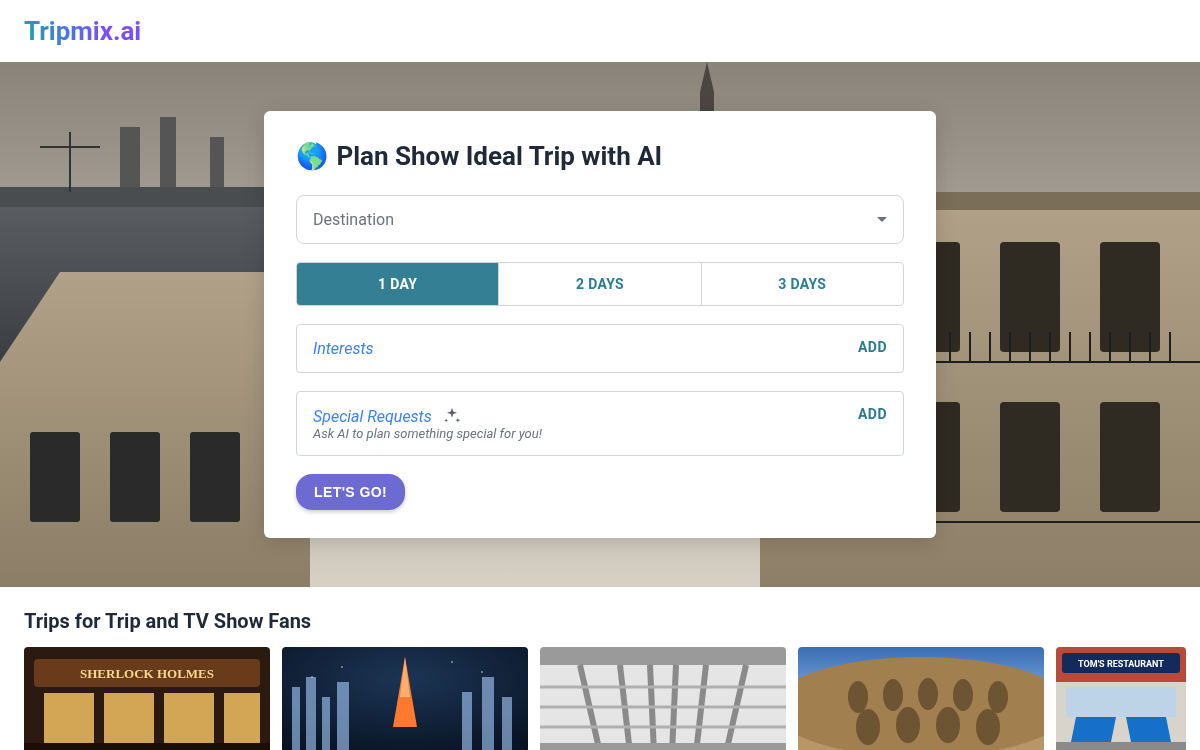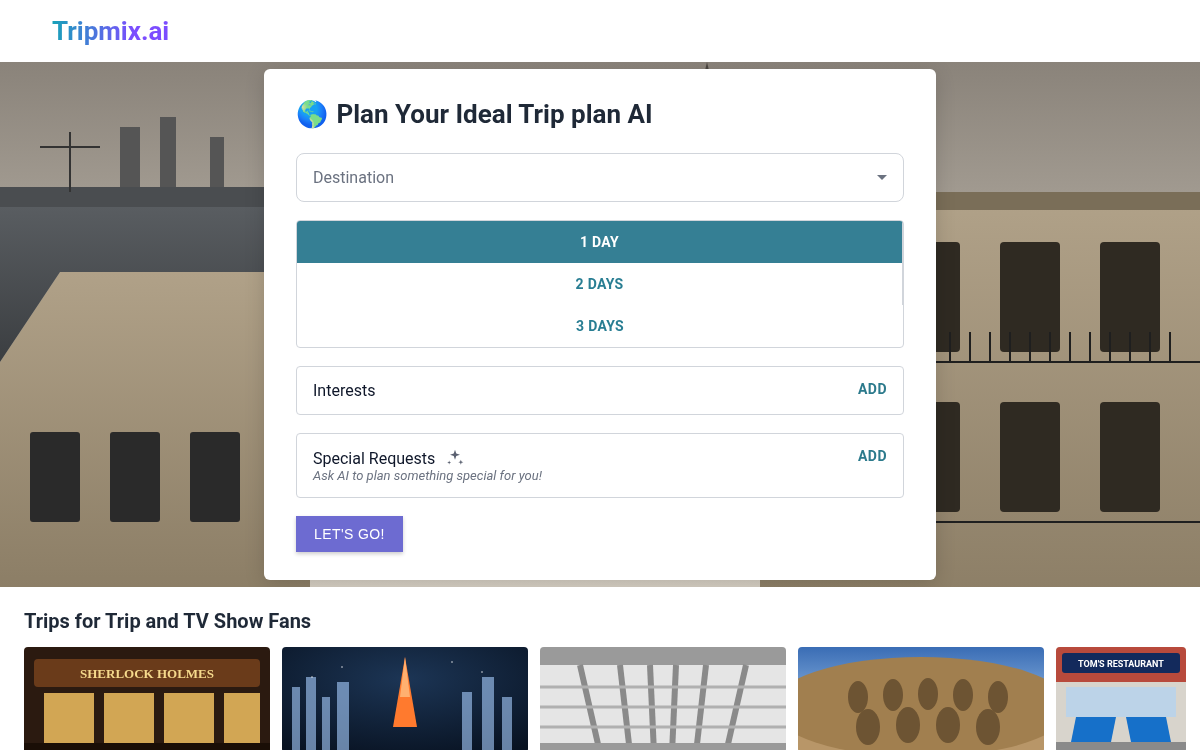--- a/index.html
+++ b/index.html
@@ -1,17 +1,17 @@
 <!DOCTYPE html>
 <html><head>
   <meta charset="utf-8">
   <style>
     * { margin: 0; padding: 0; box-sizing: border-box; }
     body { font-family: -apple-system, BlinkMacSystemFont, "Segoe UI", Roboto, Helvetica, Arial, sans-serif; background: #fff; color: #1f2937; }
-    .header { padding: 16px 24px; background: #fff; margin-left: 28px; }
+    .header { padding: 16px 24px; background: #fff; }
     .logo {
       font-size: 26px;
       font-weight: 700;
       background: linear-gradient(90deg, #17a2b8 0%, #7c4dff 70%);
       -webkit-background-clip: text;
       -webkit-text-fill-color: transparent;
       background-clip: text;
       display: inline-block;
     }
     .hero { position: relative; height: 525px; overflow: hidden; display: flex; align-items: center; justify-content: center; }
@@ -28,38 +28,38 @@
       display:flex; align-items:center; gap:8px; margin-bottom:24px;
     }
     .dest-select {
       position:relative;
       border:1px solid #d1d5db; border-radius:8px;
       padding: 14px 16px; margin-bottom:18px;
       color:#6b7280; display:flex; justify-content:space-between; align-items:center;
       cursor:pointer;
     }
     .caret { width:0;height:0;border-left:5px solid transparent;border-right:5px solid transparent;border-top:5px solid #6b7280; }
-    .day-tabs { display:flex; border:1px solid #d1d5db; border-radius:4px; overflow:hidden; margin-bottom:18px;flex-direction:column; }
+    .day-tabs { display:flex; border:1px solid #d1d5db; border-radius:4px; overflow:hidden; margin-bottom:18px; }
     .day-tab {
       flex:1; text-align:center; padding:13px 0; font-size:14px; font-weight:700;
       color:#297e93; letter-spacing:.3px; cursor:pointer; border-right:1px solid #d1d5db;
     }
     .day-tab:last-child { border-right:none; }
     .day-tab.active { background:#357f94; color:#fff; }
     .field-box {
       border:1px solid #d1d5db; border-radius:4px;
       padding: 14px 16px; margin-bottom:18px;
       display:flex; justify-content:space-between; align-items:flex-start;
     }
-    .field-label { color:#0f172a; font-size:16px; display:flex; align-items:center; gap:10px; }
+    .field-label { color:#3b82f6; font-size:16px; display:flex; align-items:center; gap:10px;font-style:italic; }
     .field-sub { color:#6b7280; font-size:13px; font-style:italic; }
     .add-btn { color:#2c7a8c; font-weight:700; font-size:14px; letter-spacing:.5px; cursor:pointer; }
     .go-btn {
-      background:#6d6bd1; color:#fff; border:none; border-radius:0;
-      padding: 10px 18px; font-size:14px; font-weight:400; letter-spacing:.4px;
+      background:#6d6bd1; color:#fff; border:none; border-radius:16px;
+      padding: 10px 18px; font-size:14px; font-weight:700; letter-spacing:.4px;
       cursor:pointer; box-shadow:0 2px 4px rgba(0,0,0,.2);
     }
     .sparkles { width:20px; height:20px; }
     .section { padding: 22px 24px 0; }
     .section-title { font-size:20px; font-weight:700; margin-bottom:14px; }
     .grid { display:flex; gap:12px; }
     .thumb { width:246px; height:106px; border-radius:4px; overflow:hidden; flex-shrink:0; cursor:pointer; }
     .thumb svg, .thumb div.fill { width:100%; height:100%; display:block; }
     .thumb.last { width:130px; }
   </style>
@@ -145,21 +145,21 @@
       <polygon points="700,30 714,30 707,0" fill="#4b4640"></polygon>
 
       <line x1="70" y1="70" x2="70" y2="130" stroke="#333" stroke-width="2"></line>
       <line x1="40" y1="85" x2="100" y2="85" stroke="#333" stroke-width="2"></line>
     </svg>
   </div>
 
   <div class="card">
     <h1 class="card-title">
       <span>🌎</span>
-      <span>Plan Your Ideal Trip plan AI</span>
+      <span>Plan Show Ideal Trip with AI</span>
     </h1>
 
     <div class="dest-select">
       <span>Destination</span>
       <span class="caret"></span>
     </div>
 
     <div class="day-tabs">
       <div class="day-tab active">1 DAY</div>
       <div class="day-tab">2 DAYS</div>

